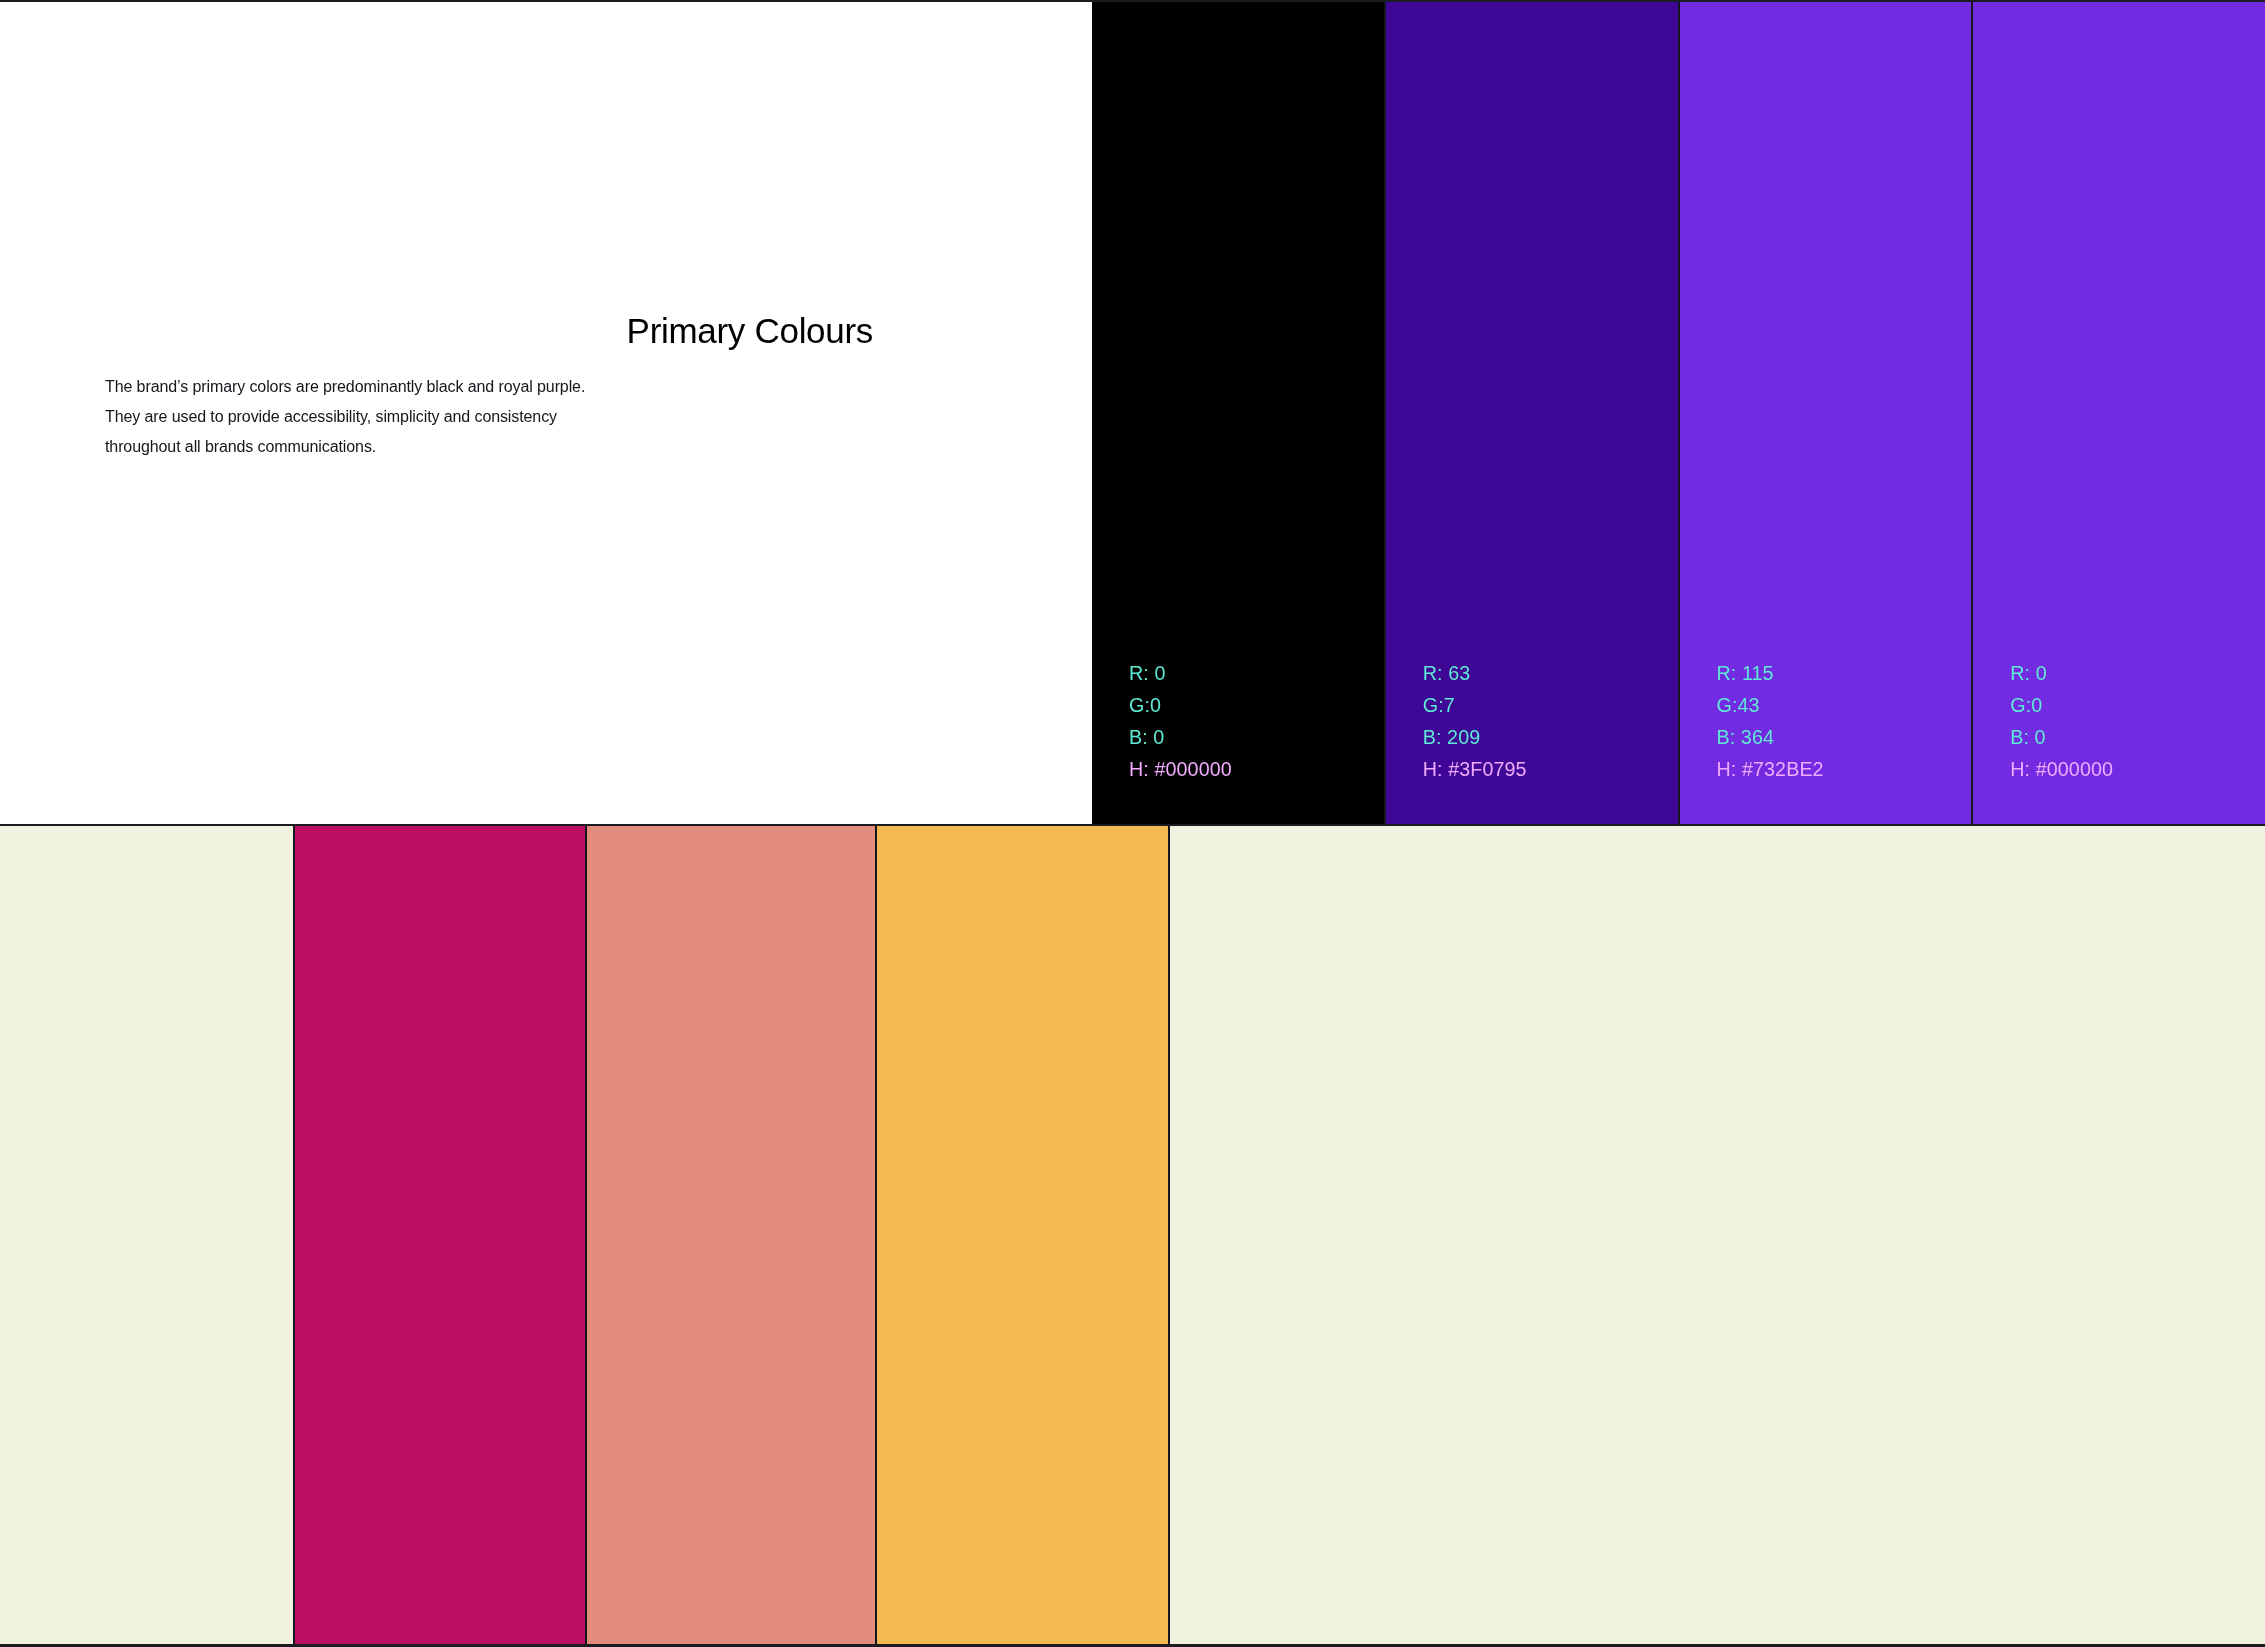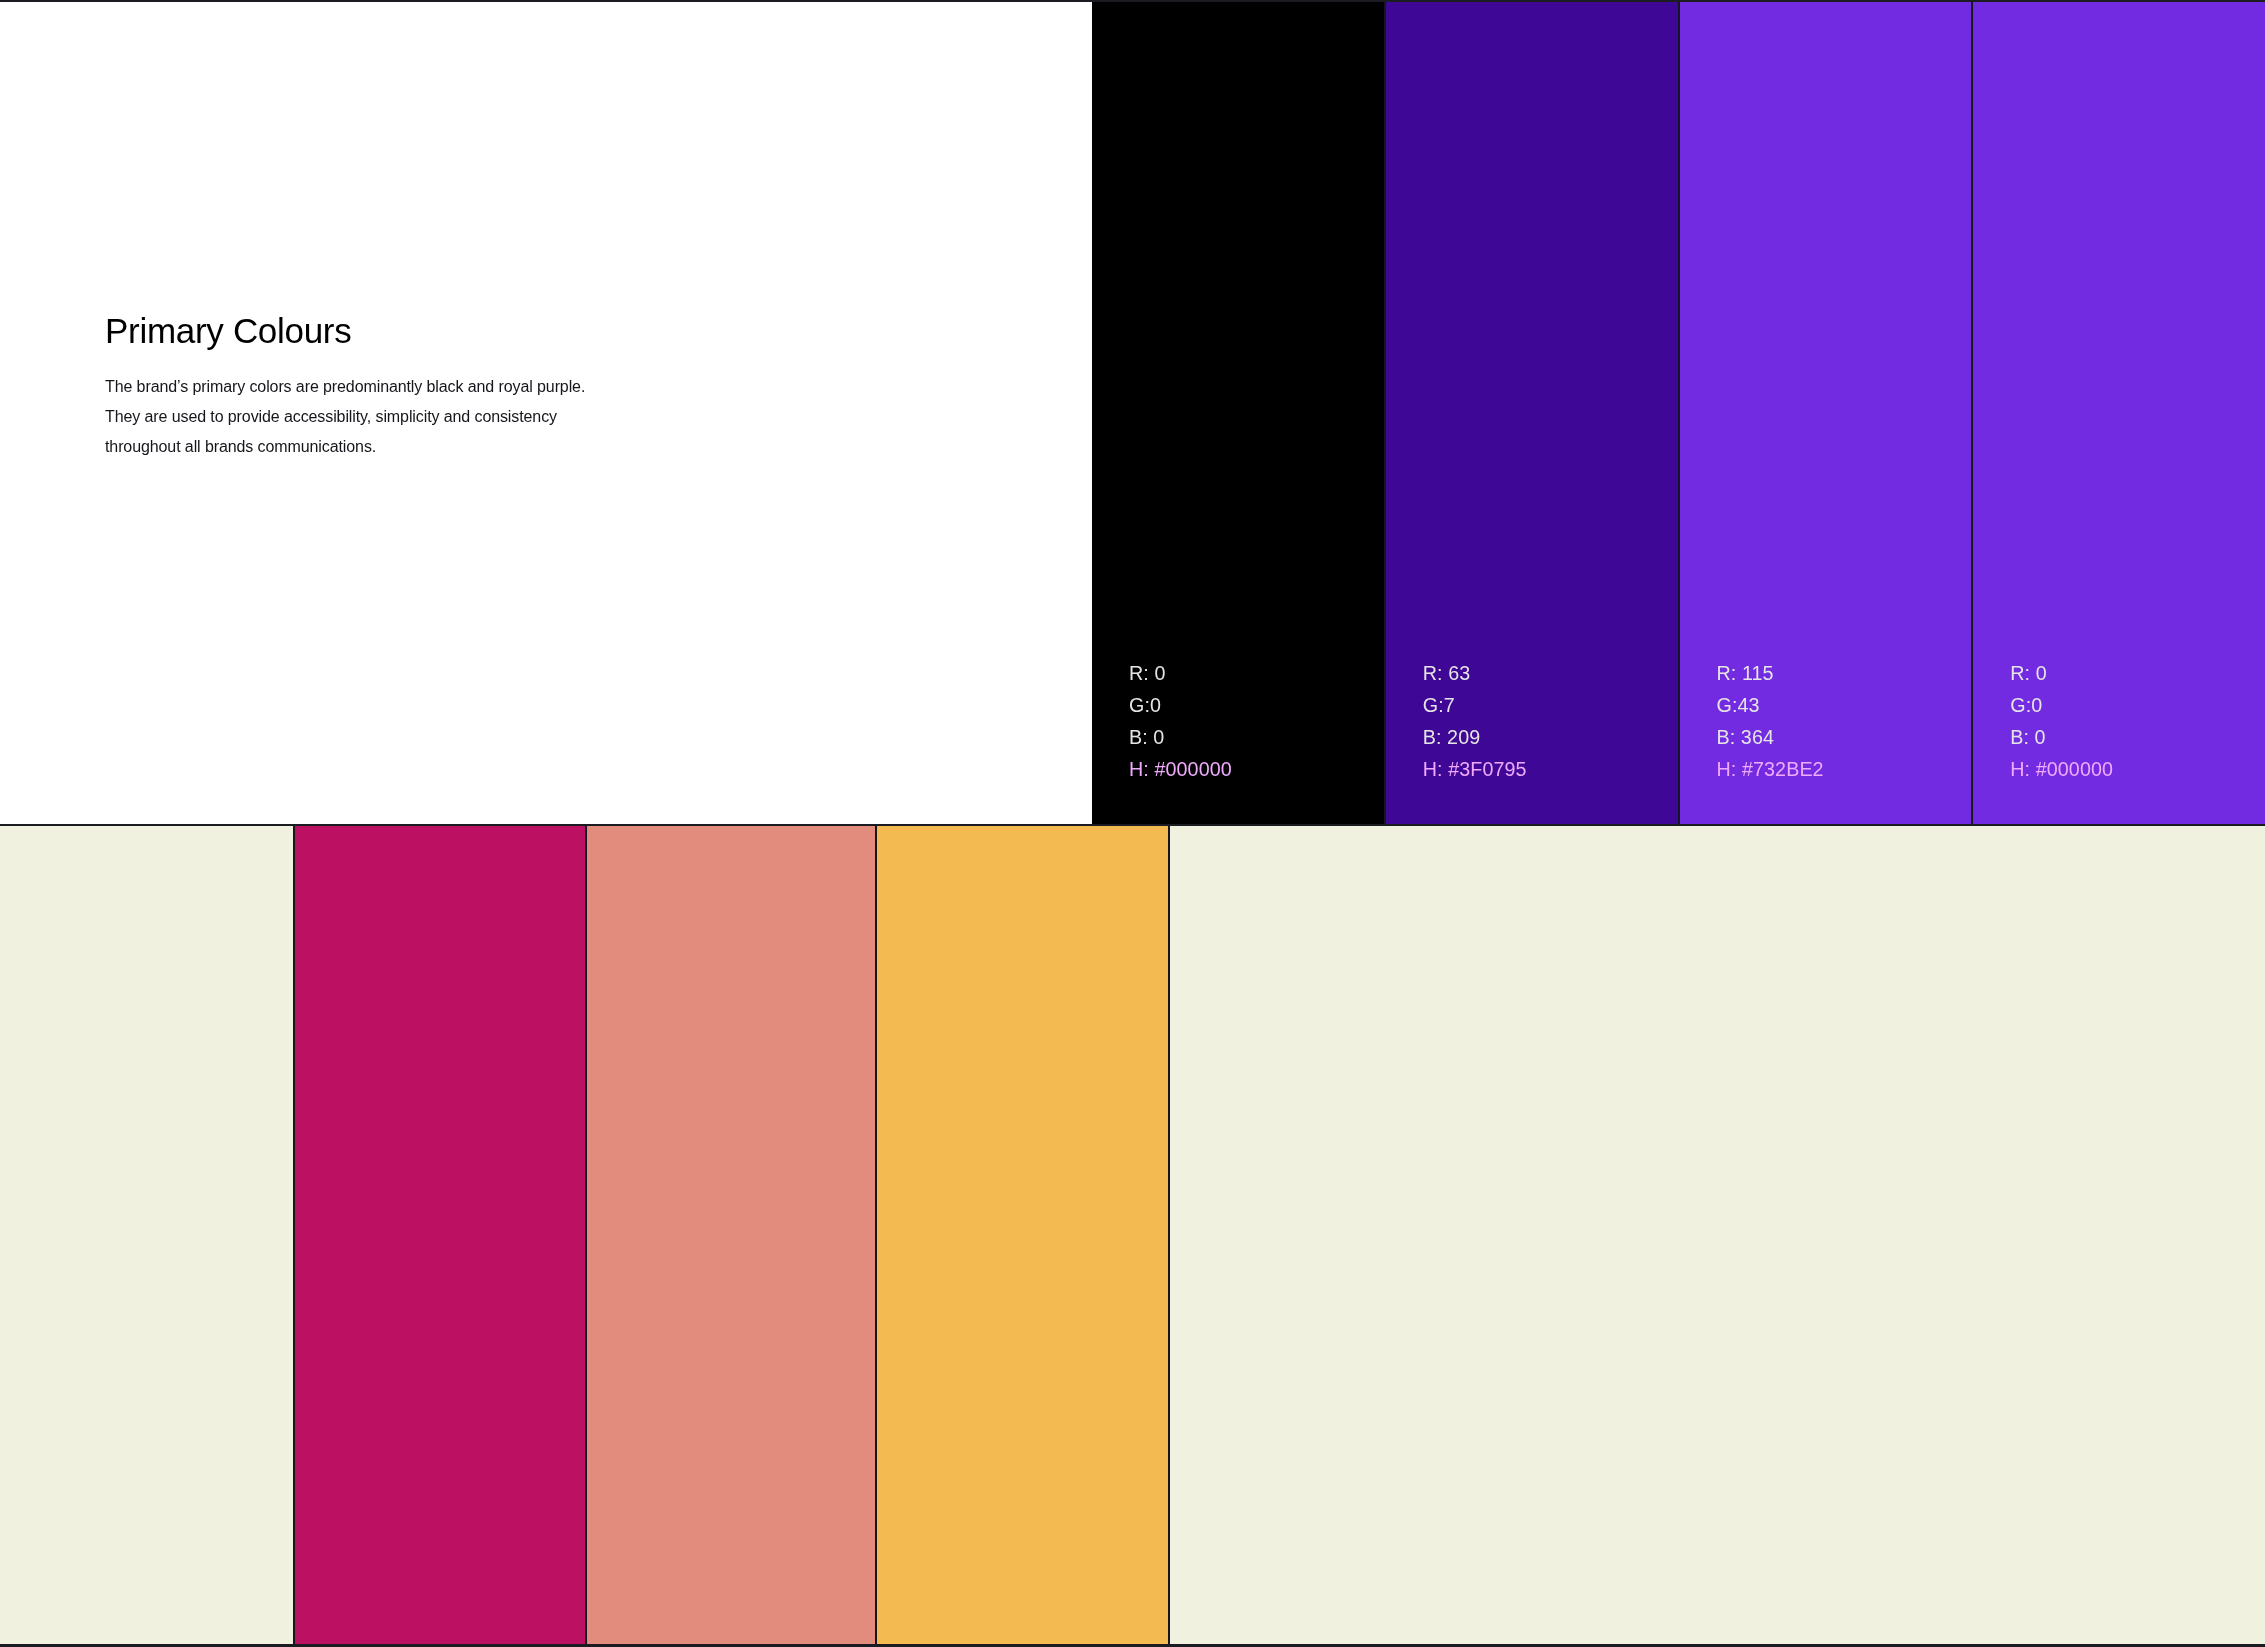--- a/index.html
+++ b/index.html
@@ -44,20 +44,21 @@
     top: 309px;
     width: 768px;
   }
 
   .heading {
     font-size: 35px;
     font-weight: 500;
     letter-spacing: -0.3px;
     color: #000000;
     line-height: 1.15;
+    text-align: right;
   }
 
   .body-copy {
     margin-top: 20.6px;
     font-size: 16px;
     font-weight: 400;
     line-height: 30px;
     color: #15151b;
     letter-spacing: -0.1px;
     white-space: pre-line;
@@ -88,21 +89,21 @@
     display: flex;
     flex-direction: column;
     gap: 0;
   }
 
   .swatch-label {
     font-size: 19.7px;
     line-height: 32px;
     font-weight: 400;
     letter-spacing: 0.1px;
-    color: #e5e5e5;
+    color: #5eead4;
     white-space: nowrap;
   }
 
   .swatch-label.hex { color: #f0abfc; }
 
   
   .band-secondary {
     position: absolute;
     left: 0;
     top: 824px;

